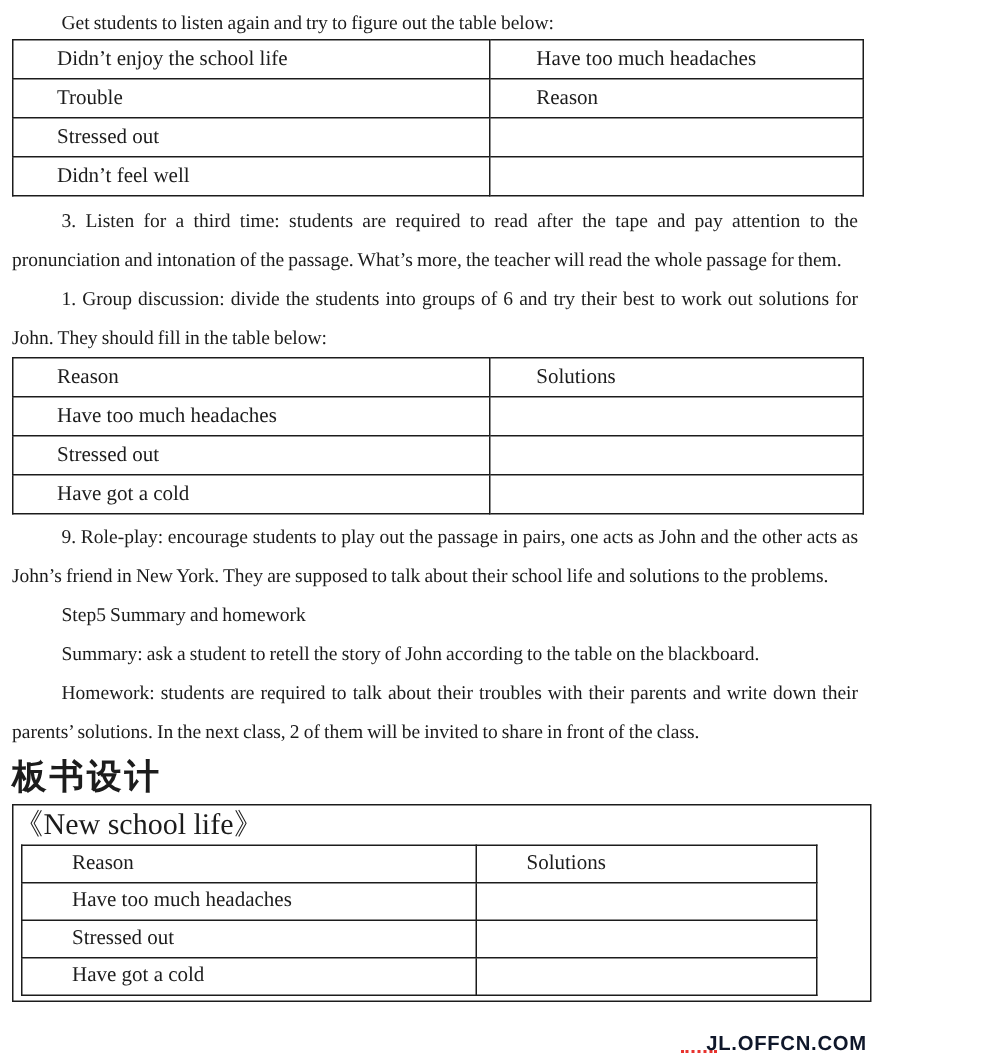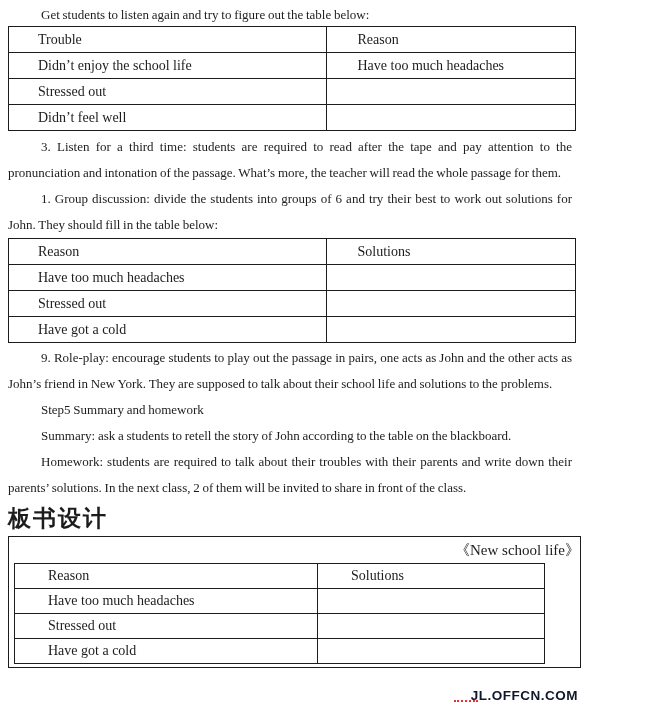--- a/index.html
+++ b/index.html
@@ -38,36 +38,36 @@
     white-space:nowrap;
   }
   table.doc-table td.c1 { width:50%; }
   table.doc-table td.c2 { padding-left:31px; }
 
   table.t1 { margin:1px 0 3px 0; }
   table.t2 { margin:0 0 2px 0; }
 
   .board-heading {
     margin-top:2px;
-    font-family:Liberation Sans, sans-serif;
+    font-family:Liberation Serif, serif;
     font-size:23px;
     font-weight:bold;
     line-height:30px;
     letter-spacing:2px;
     text-align:left;
   }
   .board-box {
     margin-top:3px;
     width:571px;
     border:1.5px solid #1c1c1c;
     background:#ffffff;
   }
   .board-title {
-    text-align:right;
-    font-size:15px;
+    text-align:left;
+    font-size:20px;
     line-height:26px;
   }
   table.board-table {
     width:531px;
     margin:0 0 3px 5px;
   }
   table.board-table td { height:24px; padding-left:33px; }
   table.board-table td.c2 { padding-left:33px; }
 
   .watermark {
@@ -90,26 +90,26 @@
 <body>
 
 <div class="page">
   <div class="content">
 
     <p class="intro">Get students to listen again and try to figure out the table below:</p>
 
     <table class="doc-table t1">
       <tbody>
         <tr>
+          <td class="c1">Didn’t enjoy the school life</td>
+          <td class="c2">Have too much headaches</td>
+        </tr>
+        <tr>
           <td class="c1">Trouble</td>
           <td class="c2">Reason</td>
-        </tr>
-        <tr>
-          <td class="c1">Didn’t enjoy the school life</td>
-          <td class="c2">Have too much headaches</td>
         </tr>
         <tr>
           <td class="c1">Stressed out</td>
           <td class="c2"></td>
         </tr>
         <tr>
           <td class="c1">Didn’t feel well</td>
           <td class="c2"></td>
         </tr>
       </tbody>
@@ -134,21 +134,21 @@
         </tr>
         <tr>
           <td class="c1">Have got a cold</td>
           <td class="c2"></td>
         </tr>
       </tbody>
     </table>
 
     <p class="body-para">9. Role-play: encourage students to play out the passage in pairs, one acts as John and the other acts as John’s friend in New York. They are supposed to talk about their school life and solutions to the problems.</p>
     <p class="body-para">Step5 Summary and homework</p>
-    <p class="body-para">Summary: ask a students to retell the story of John according to the table on the blackboard.</p>
+    <p class="body-para">Summary: ask a student to retell the story of John according to the table on the blackboard.</p>
     <p class="body-para">Homework: students are required to talk about their troubles with their parents and write down their parents’ solutions. In the next class, 2 of them will be invited to share in front of the class.</p>
 
     <div class="board-heading">板书设计</div>
 
     <div class="board-box">
       <div class="board-title">《New school life》</div>
       <table class="doc-table board-table">
         <tbody>
           <tr>
             <td class="c1">Reason</td>

